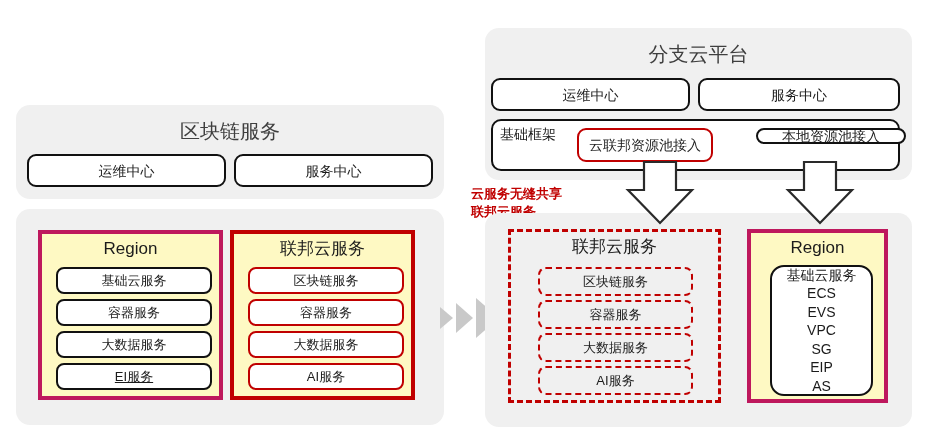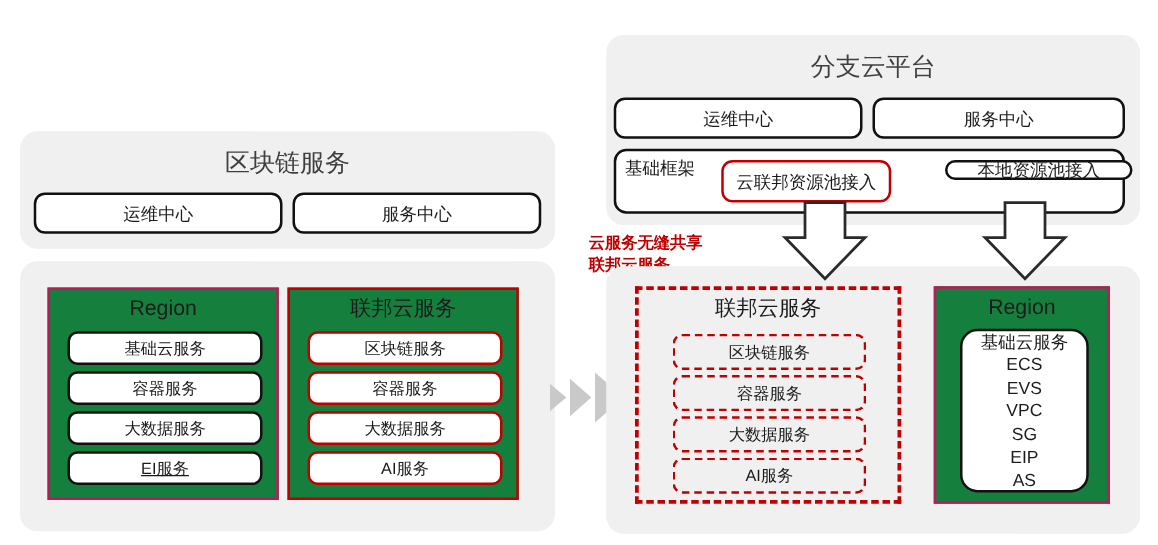--- a/index.html
+++ b/index.html
@@ -46,22 +46,22 @@
   .pill.red{border-color:#c00000;}
   .pill.small{font-size:13px;border-radius:8px;}
   .pill.dashed-red{
     border:2px dashed #c00000;
     background:transparent;
   }
   
   .groupbox{
     position:absolute;
     box-sizing:border-box;
-    background:#15803d;
-    border:2px solid #be185d;
+    background:#fef9c3;
+    border:4px solid #be185d;
   }
   .groupbox.red{border-color:#c00000;}
   .groupbox.dashed-red{
     border:3px dashed #c00000;
     background:transparent;
   }
   .groupbox > .gb-title{
     position:absolute;
     left:0;right:0;top:6px;
     text-align:center;

